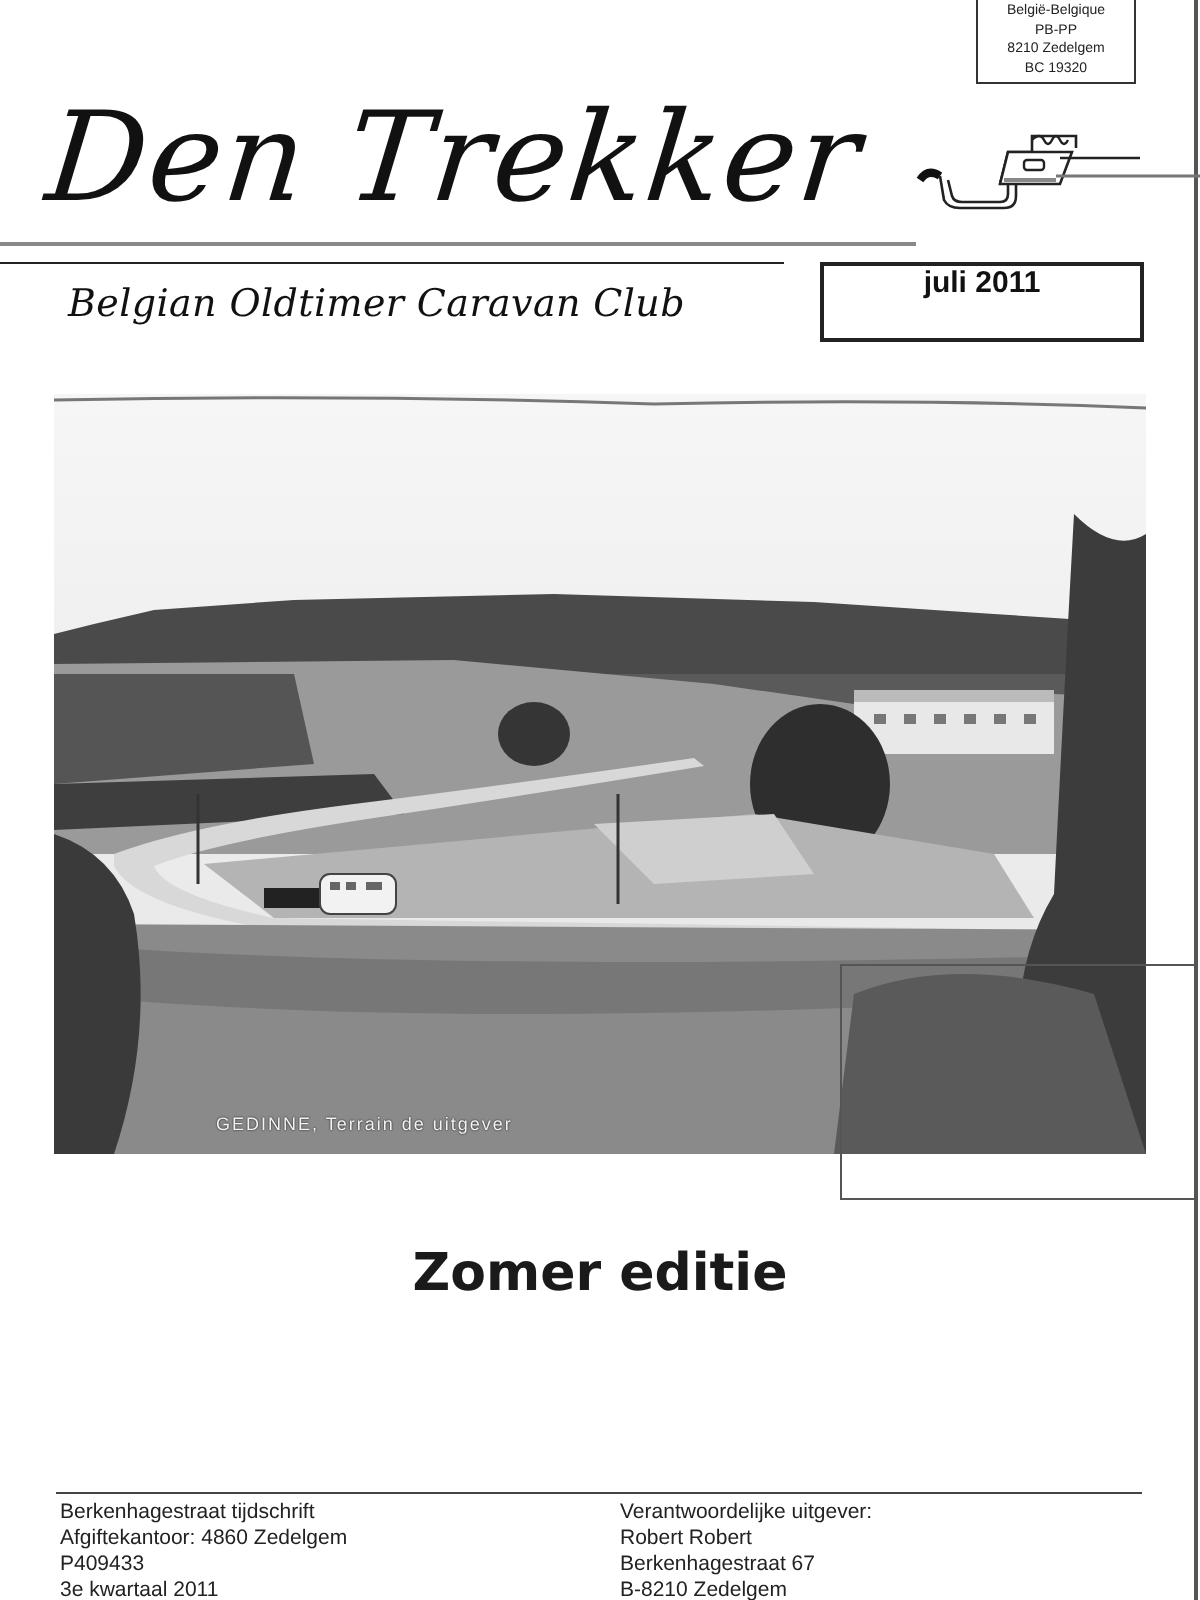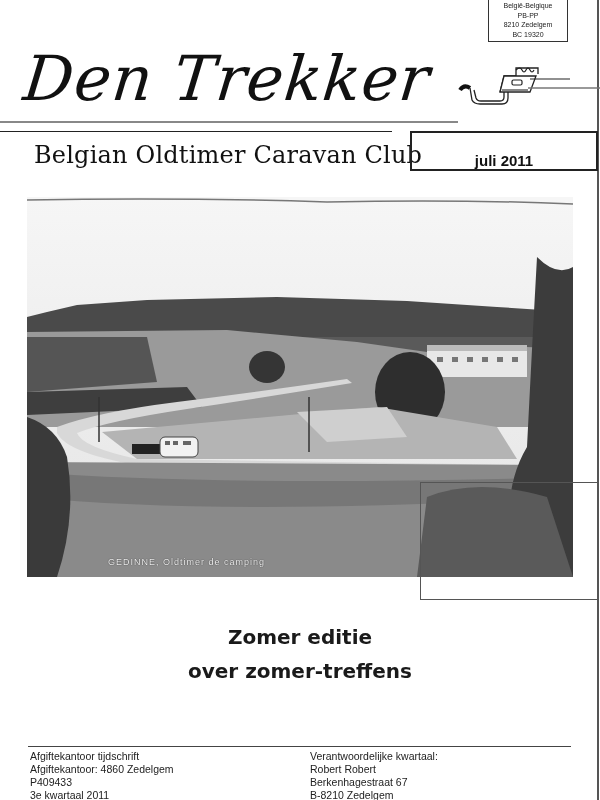--- a/index.html
+++ b/index.html
@@ -26,27 +26,27 @@
   .title {
     left: 24px; top: 44px; font-family: "DejaVu Serif", serif; font-style: italic;
     font-size: 62px; letter-spacing: 1px; color: #111; line-height: 70px;
     transform: skewX(-6deg); white-space: nowrap;
   }
   .trailer-icon { left: 458px; top: 62px; width: 142px; height: 50px; }
   .rule-grey { left: 0; top: 121px; width: 458px; height: 2px; background: #888; }
   .rule-black { left: 0; top: 131px; width: 392px; height: 1px; background: #222; }
 
   .subtitle {
-    left: 34px; top: 141px; font-family: "DejaVu Serif", serif; 
-    font-size: 24px; color: #111; white-space: nowrap; letter-spacing: 0.2px;
+    left: 34px; top: 141px; font-family: "DejaVu Serif", serif; font-style: italic;
+    font-size: 19px; color: #111; white-space: nowrap; letter-spacing: 0.2px;
   }
   .date-box {
-    left: 410px; top: 131px; width: 188px; height: 40px;
+    left: 410px; top: 131px; width: 162px; height: 40px;
     border: 2px solid #222; box-sizing: border-box;
-    display: flex; align-items: flex-end; justify-content: center;
+    display: flex; align-items: flex-start; justify-content: center;
     font-weight: bold; font-size: 15px; color: #111;
   }
 
   
   .photo {
     left: 27px; top: 197px; width: 546px; height: 380px;
     overflow: hidden; background: #ddd;
   }
   .photo svg { display: block; }
   .photo-caption {
@@ -55,21 +55,21 @@
   }
   .overlay-rect {
     left: 420px; top: 482px; width: 178px; height: 118px;
     border: 1px solid #555; box-sizing: border-box; background: transparent;
   }
 
   
   .headline {
     left: 0; top: 620px; width: 600px; text-align: center;
     font-family: "DejaVu Sans", sans-serif; font-weight: bold;
-    font-size: 20px; line-height: 34px; color: #1a1a1a;
+    font-size: 26px; line-height: 34px; color: #1a1a1a;
   }
 
   
   .footer-rule { left: 28px; top: 746px; width: 543px; height: 1px; background: #444; }
   .footer-col { top: 750px; font-size: 10.5px; line-height: 13px; color: #222; }
   .footer-left { left: 30px; }
   .footer-right { left: 310px; }
   .footer-col div { white-space: nowrap; }
 </style>
 </head>
@@ -160,35 +160,34 @@
 
     <path d="M0 265 L546 268 L546 380 L0 380 Z" fill="#8a8a8a"></path>
     <path d="M0 275 Q200 290 546 280 L546 300 Q200 320 0 300 Z" fill="#777"></path>
     <path d="M0 220 Q30 230 40 260 Q50 320 30 380 L0 380 Z" fill="#3a3a3a"></path>
 
     <path d="M510 60 Q530 80 546 70 L546 380 L490 380 Q470 300 500 250 Q505 150 510 60 Z" fill="#3c3c3c"></path>
     <path d="M400 300 Q450 280 520 300 L546 380 L390 380 Z" fill="#5a5a5a"></path>
   </svg>
 </div>
 
-<div class="abs photo-caption">GEDINNE, Oldtimer de camping</div>
+<div class="abs photo-caption">GEDINNE, Terrain de uitgever</div>
 <div class="abs overlay-rect"></div>
 
 <div class="abs headline">
   <div>Zomer editie</div>
-  <div>over zomer-treffens</div>
 </div>
 
 <div class="abs footer-rule"></div>
 
 <div class="abs footer-col footer-left">
-  <div>Afgiftekantoor tijdschrift</div>
+  <div>Berkenhagestraat tijdschrift</div>
   <div>Afgiftekantoor: 4860 Zedelgem</div>
   <div>P409433</div>
   <div>3e kwartaal 2011</div>
 </div>
 
 <div class="abs footer-col footer-right">
-  <div>Verantwoordelijke kwartaal:</div>
+  <div>Verantwoordelijke uitgever:</div>
   <div>Robert Robert</div>
   <div>Berkenhagestraat 67</div>
   <div>B-8210 Zedelgem</div>
 </div>
 
 </body></html>

